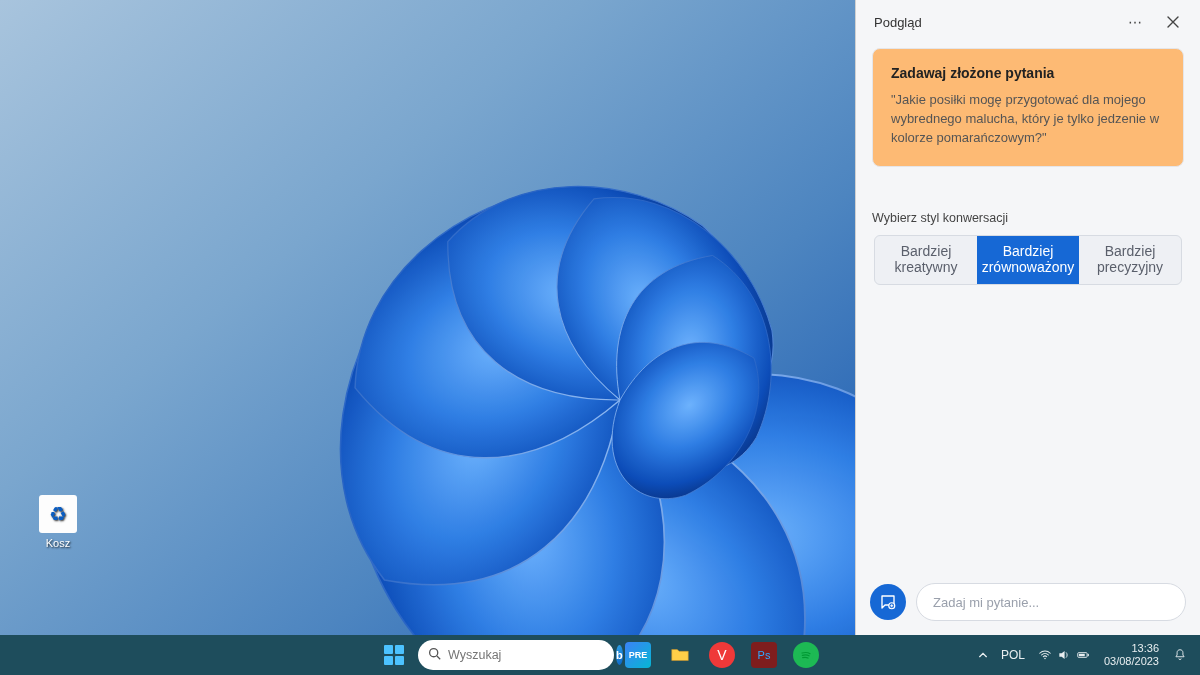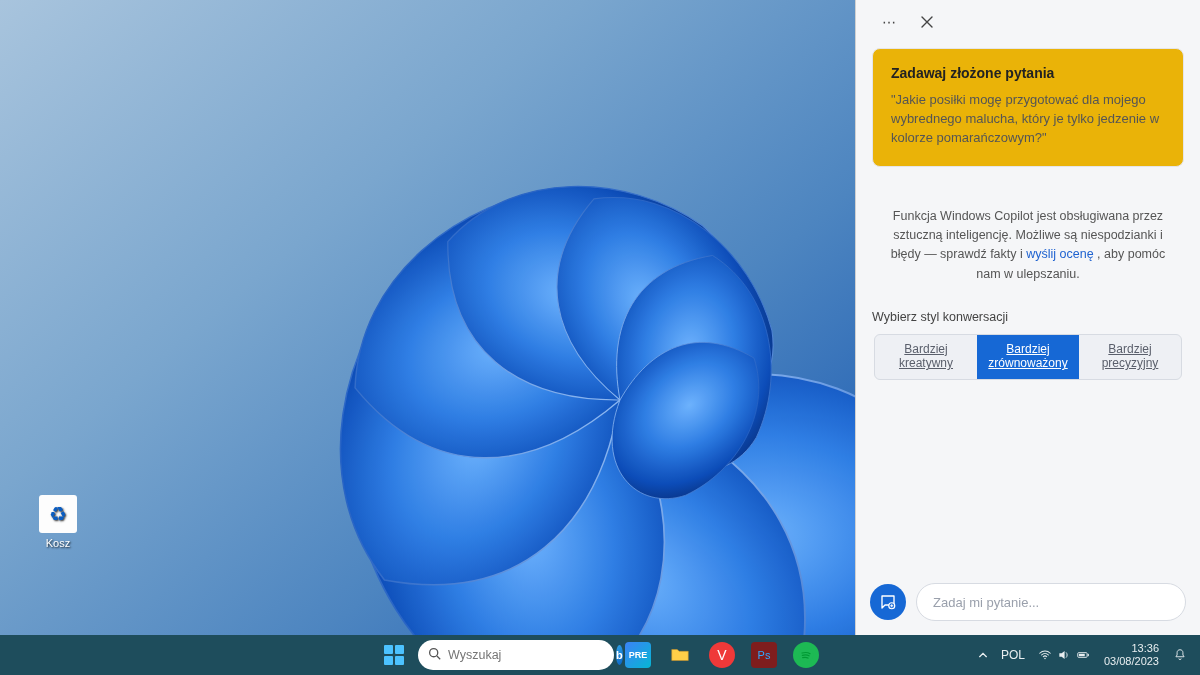--- a/index.html
+++ b/index.html
@@ -68,21 +68,21 @@
 
   .cp-body {
     flex: 1;
     padding: 4px 16px 0 16px;
     overflow-y: auto;
     display: flex;
     flex-direction: column;
   }
 
   .card {
-    background: #eab308;
+    background: #fdba74;
     border: 1px solid #e5e5e8;
     border-radius: 8px;
     padding: 16px 18px 18px;
     margin-bottom: 18px;
   }
   .card h3 { font-size: 14px; font-weight:600; color:#222; margin-bottom:10px; }
   .card p { font-size: 13px; color:#555; line-height:1.45; }
 
   .info-text {
     font-size: 12.5px;
@@ -122,27 +122,26 @@
     border-radius: 6px;
     overflow:hidden;
     border:1px solid #d7dbe2;
     background:#eef0f4;
     margin: 0 2px 12px;
   }
   .seg button {
     flex:1;
     border:none;
     background:transparent;
-    font-size: 12px;
+    font-size: 14px;
     color:#5a5f6b;
     padding: 7px 4px 8px;
     line-height:1.2;
     cursor:pointer;
     font-family:inherit;
-    text-decoration:underline;
   }
   .seg button.active {
     background:#1668d5;
     color:#fff;
   }
 
   .cp-input-row {
     padding: 10px 14px 14px;
     display:flex;
     align-items:center;
@@ -281,37 +280,35 @@
   <div class="desktop-icon">
     <div class="icon-img">
       <span class="recycle-glyph">♻</span>
     </div>
     <div>Kosz</div>
   </div>
 </div>
 
 <div class="copilot">
   <div class="cp-header">
+    <div class="cp-title">Podgląd</div>
     <div class="cp-hbtn">⋯</div>
     <div class="cp-hbtn">
       <svg width="12" height="12" viewBox="0 0 12 12">
           <path d="M1 1 L11 11 M11 1 L1 11" stroke="#444" stroke-width="1.4" fill="none" stroke-linecap="round"></path>
         </svg>
     </div>
   </div>
 
   <div class="cp-body">
     <div class="card">
       <h3>Zadawaj złożone pytania</h3>
       <p>"Jakie posiłki mogę przygotować dla mojego wybrednego malucha, który je tylko jedzenie w kolorze pomarańczowym?"</p>
     </div>
 
-    <div class="info-text">
-      <span>Funkcja Windows Copilot jest obsługiwana przez sztuczną inteligencję. Możliwe są niespodzianki i błędy — sprawdź fakty i </span><a>wyślij ocenę</a><span> , aby pomóc nam w ulepszaniu.</span>
-    </div>
 
 
     <div class="style-label">Wybierz styl konwersacji</div>
 
     <div class="seg">
       <button>
         <span>Bardziej</span><br><span>kreatywny</span>
       </button>
       <button class="active">
         <span>Bardziej</span><br><span>zrównoważony</span>

